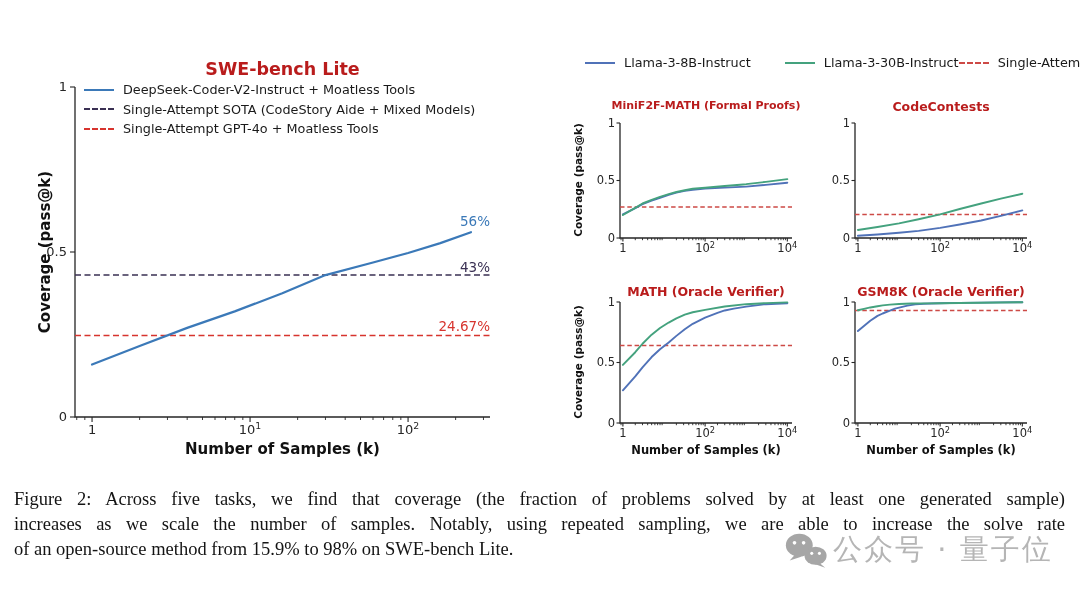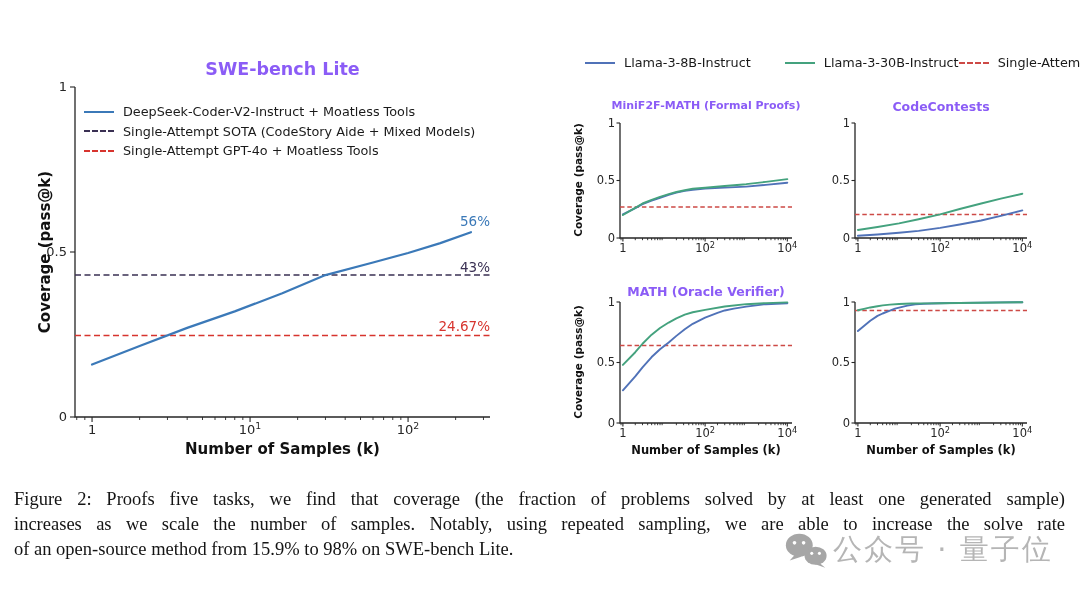--- a/index.html
+++ b/index.html
@@ -2,38 +2,38 @@
 <html><head>
 <meta charset="utf-8">
 <style>
   html,body{margin:0;padding:0;background:#fff;}
   .page{position:relative;width:1080px;height:594px;background:#ffffff;overflow:hidden;
         font-family:"DejaVu Sans","Liberation Sans",sans-serif;color:#1a1a1a;}
   #charts-svg{position:absolute;left:0;top:0;}
   #charts-svg text{font-family:"DejaVu Sans","Liberation Sans",sans-serif;}
 
   .abs{position:absolute;}
-  .chart-title{font-weight:bold;text-align:center;color:#8b5cf6;}
+  .chart-title{font-weight:bold;text-align:center;color:#b91c1c;}
   .t-swe{left:75px;top:59px;width:415px;font-size:17.5px;}
   .t-minif2f{left:577px;top:99px;width:258px;font-size:11px;}
   .t-codecontests{left:855px;top:99px;width:172px;font-size:12.5px;}
   .t-math{left:620px;top:284px;width:172px;font-size:12.5px;}
   .t-gsm8k{left:855px;top:284px;width:172px;font-size:12.5px;}
 
   .axis-label{font-weight:bold;color:#111;text-align:center;}
   .rot{white-space:nowrap;transform:translate(-50%,-50%) rotate(-90deg);}
   .yl-swe{left:45px;top:252px;font-size:15px;}
   .yl-top{left:578px;top:180px;font-size:10.5px;}
   .yl-bot{left:578px;top:362px;font-size:10.5px;}
   .xl-swe{left:75px;top:440px;width:415px;font-size:15px;}
   .xl-math{left:620px;top:443px;width:172px;font-size:11.5px;}
   .xl-gsm8k{left:855px;top:443px;width:172px;font-size:11.5px;}
 
   .legend{font-size:12.8px;color:#1a1a1a;}
-  #swe-legend{left:84px;top:104px;}
+  #swe-legend{left:84px;top:82px;}
   #swe-legend .legend-row{margin-bottom:4.5px;}
   #llama-legend{left:585px;top:55px;width:455px;display:flex;flex-direction:row;align-items:center;row-gap:3px;}
   .legend-row{display:flex;justify-content:flex-start;gap:34px;}
   #llama-legend .legend-row{justify-content:center;}
   .legend-item{display:flex;align-items:center;gap:9px;white-space:nowrap;}
   .swatch{display:inline-block;width:30px;height:0;border-top:2.4px solid #000;}
 
   .caption{position:absolute;left:14px;width:1051px;
            font-family:"Liberation Serif","DejaVu Serif",serif;font-size:18.5px;color:#141414;}
   .cap{position:absolute;left:0;width:1051px;text-align:justify;text-align-last:justify;white-space:normal;}
@@ -334,28 +334,29 @@
         <span class="legend-item">
           <span class="swatch" style="border-top: 2px dashed rgb(205, 74, 70);"></span>
           <span class="legend-label">Single-Attempt GPT-4o</span>
         </span>
       </div>
     </div>
 
   <div class="abs chart-title t-minif2f">MiniF2F-MATH (Formal Proofs)</div>
   <div class="abs chart-title t-codecontests">CodeContests</div>
   <div class="abs chart-title t-math">MATH (Oracle Verifier)</div>
+  <div class="abs chart-title t-gsm8k">GSM8K (Oracle Verifier)</div>
 
   <div class="abs axis-label rot yl-top">Coverage (pass@k)</div>
   <div class="abs axis-label rot yl-bot">Coverage (pass@k)</div>
   <div class="abs axis-label xl-math">Number of Samples (k)</div>
   <div class="abs axis-label xl-gsm8k">Number of Samples (k)</div>
 
   <div class="caption" style="top:0;">
-    <div class="cap" style="top:489px;">Figure 2:  Proofs five tasks, we find that coverage (the fraction of problems solved by at least one generated sample)</div>
+    <div class="cap" style="top:489px;">Figure 2:  Across five tasks, we find that coverage (the fraction of problems solved by at least one generated sample)</div>
     <div class="cap" style="top:514px;">increases as we scale the number of samples. Notably, using repeated sampling, we are able to increase the solve rate</div>
     <div class="cap last" style="top:539px;">of an open-source method from 15.9% to 98% on SWE-bench Lite.</div>
   </div>
 
   <div class="watermark">
     <svg width="46" height="40" viewBox="0 0 48 40">
       <ellipse cx="17" cy="15" rx="14" ry="12" fill="#a6a6a6"></ellipse>
       <polygon points="7,31 14,23 19,27" fill="#a6a6a6"></polygon>
       <circle cx="12" cy="12.5" r="1.9" fill="#ffffff"></circle>
       <circle cx="21.5" cy="12.5" r="1.9" fill="#ffffff"></circle>

